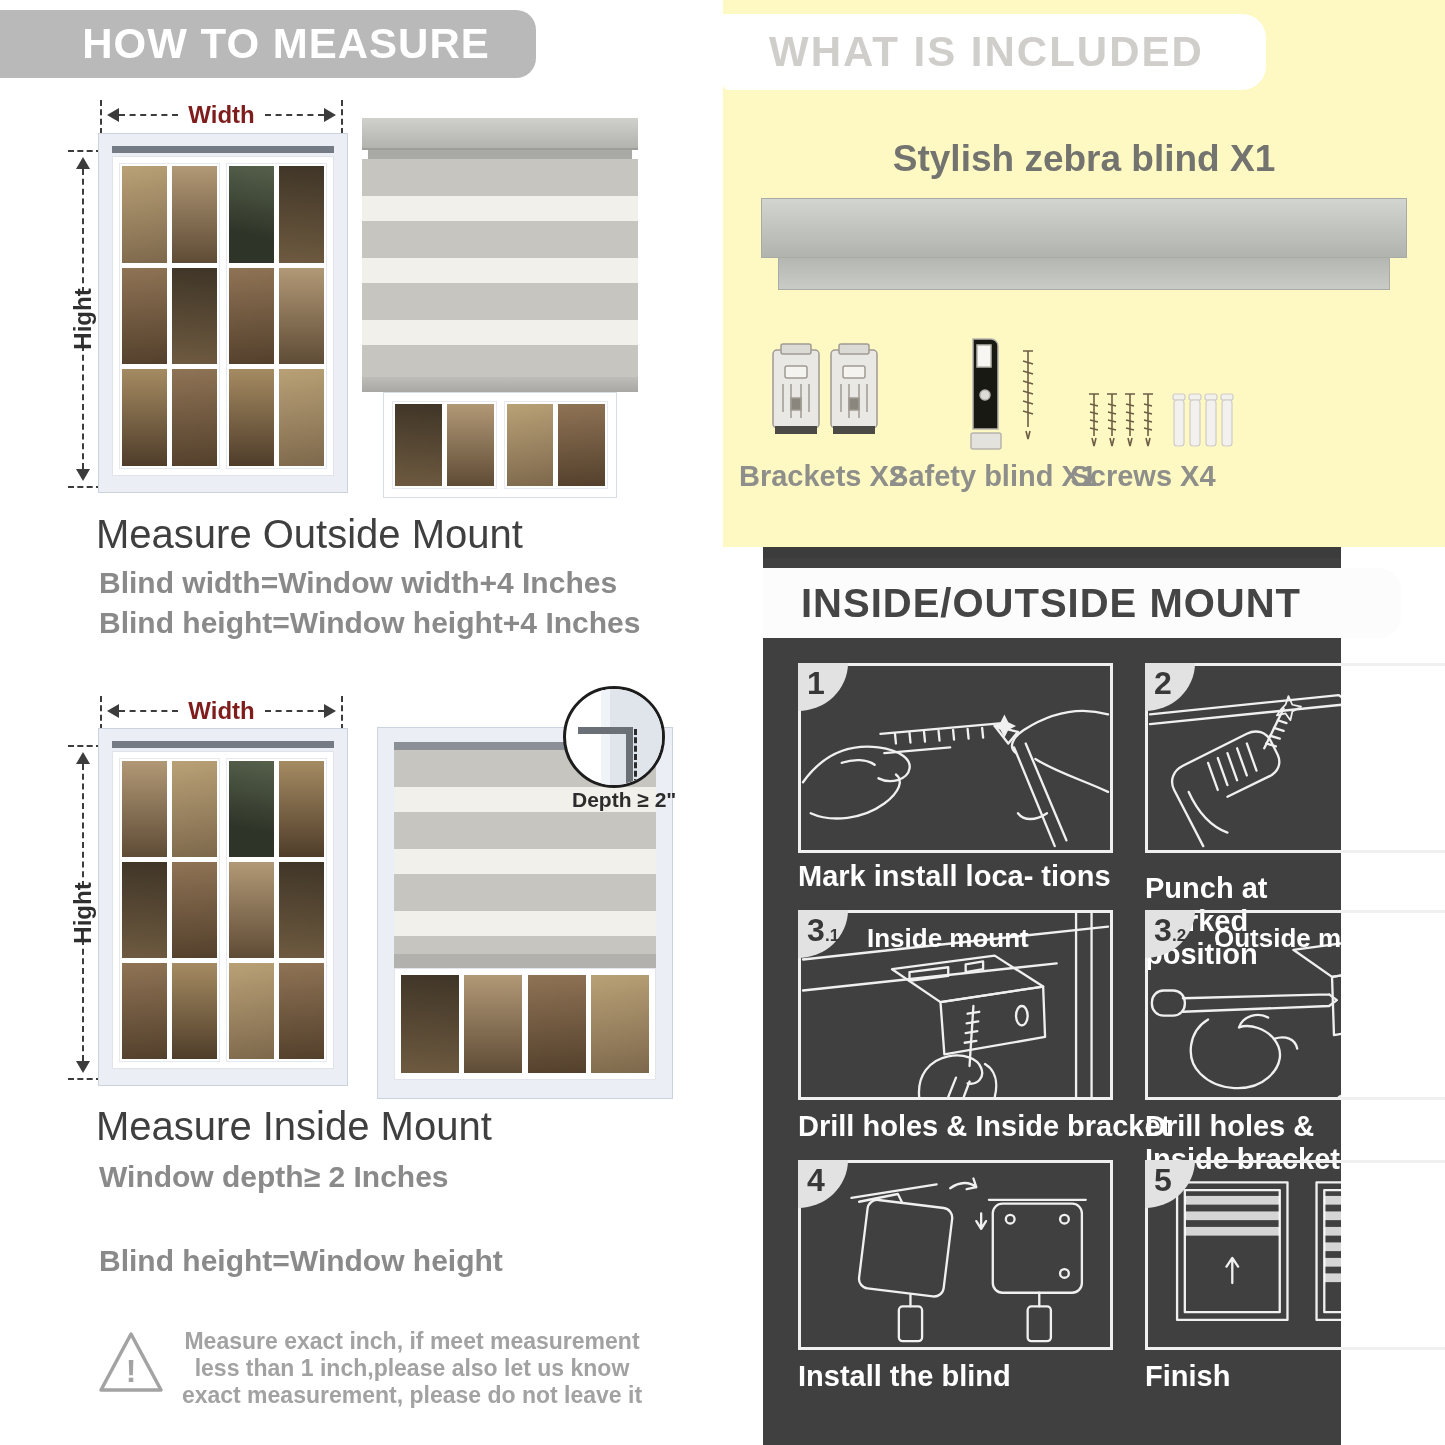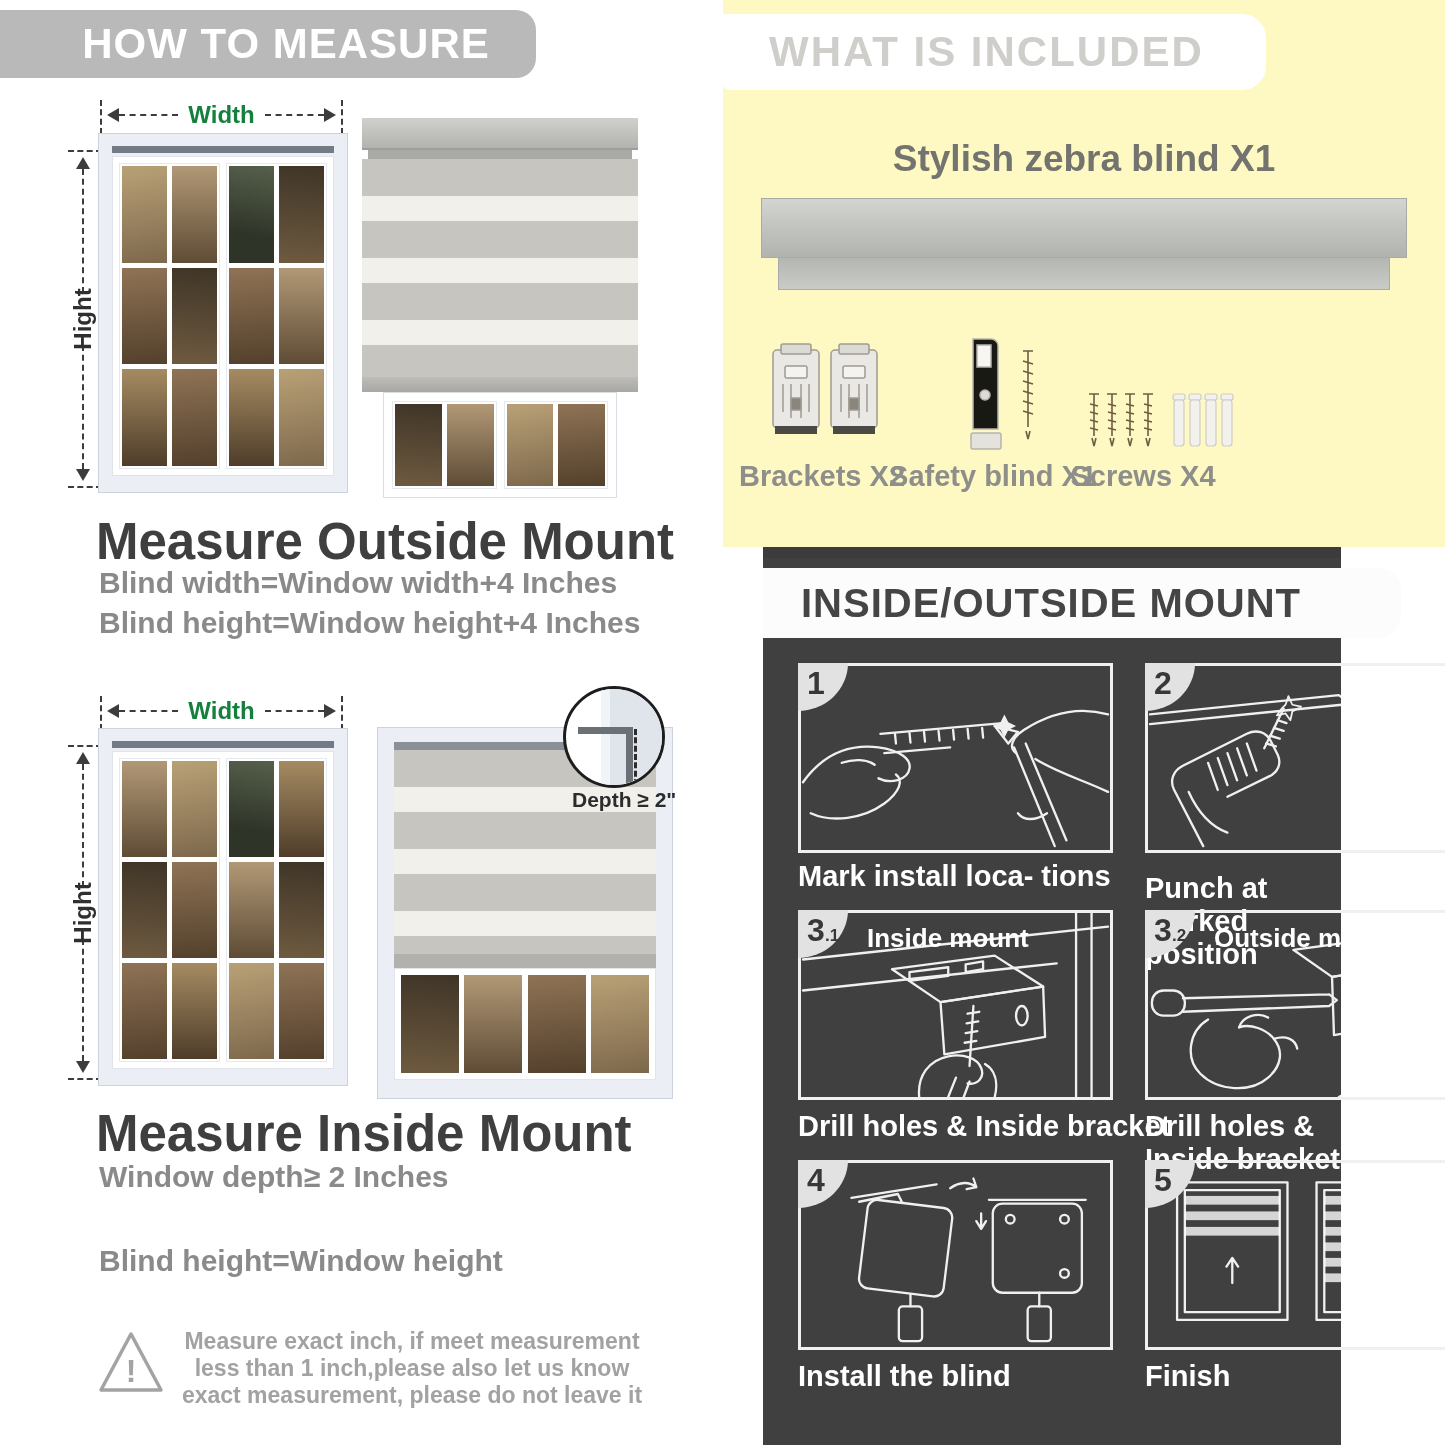--- a/index.html
+++ b/index.html
@@ -24,38 +24,38 @@
   .pane.v3{background:linear-gradient(180deg,#b19876,#5f4c36);}
   .pane.v4{background:linear-gradient(175deg,#8f7355,#53402c);}
   .pane.v5{background:linear-gradient(185deg,#3f3527,#6e5a40);}
   .pane.v6{background:linear-gradient(180deg,#a58b62,#4f3d2a);}
 
   
   .harrow{display:flex;align-items:center;height:18px;}
   .harrow .dash{flex:1;border-top:2px dashed #3c3c3c;}
   .harrow .tri-l{width:0;height:0;border:7px solid transparent;border-right:12px solid #3c3c3c;}
   .harrow .tri-r{width:0;height:0;border:7px solid transparent;border-left:12px solid #3c3c3c;}
-  .harrow .lbl{font-size:24px;font-weight:bold;color:#15803d;padding:0 10px;}
+  .harrow .lbl{font-size:24px;font-weight:bold;color:#7f1d1d;padding:0 10px;}
   .harrow .endtick{position:absolute;top:-6px;height:34px;border-left:2px dashed #3c3c3c;}
   .varrow{display:flex;flex-direction:column;align-items:center;width:18px;}
   .varrow .dash{flex:1;border-left:2px dashed #3c3c3c;}
   .varrow .tri-u{width:0;height:0;border:7px solid transparent;border-bottom:12px solid #3c3c3c;}
   .varrow .tri-d{width:0;height:0;border:7px solid transparent;border-top:12px solid #3c3c3c;}
   .varrow .lbl{font-size:24px;font-weight:bold;color:#2f2f2f;transform:rotate(-90deg);padding:12px 0;white-space:nowrap;}
   .varrow .endtick{position:absolute;left:-6px;width:34px;border-top:2px dashed #3c3c3c;}
 
   
   .zstripes{background:repeating-linear-gradient(180deg,#c6c5bf 0 37px,#f2f0ea 37px 62px);}
   .rail-top{height:30px;background:linear-gradient(#d0d0cc,#b2b2ae);border-bottom:2px solid #9d9d99;}
   .rail-lip{height:9px;width:96%;margin:0 auto;background:#a9a9a5;}
   .rail-bot{height:15px;background:linear-gradient(#bebdb9,#a8a7a3);}
   .peek{background:#fff;border:1px solid #d9dee5;box-sizing:border-box;display:flex;gap:7px;padding:8px;margin:0 auto;}
   .peek .psash{flex:1;display:grid;grid-template-columns:1fr 1fr;gap:5px;border:1px solid #e6e9ee;padding:2px;}
 
-  .h2-dark{font-size:51px;font-weight:bold;color:#3f3f3f;}
+  .h2-dark{font-size:40px;font-weight:normal;color:#3f3f3f;}
   .body-line{font-size:30px;font-weight:bold;color:#8a8a8a;}
 
   
   #depth-circle{left:563px;top:686px;width:96px;height:96px;border:3px solid #1d1d1d;border-radius:50%;
                 background:#fff;overflow:hidden;z-index:6;}
   .dc-frame{position:absolute;right:-8px;top:-10px;width:62%;height:150%;background:#e0e5ec;border-left:9px solid #f0f3f7;}
   .dc-dark{position:absolute;left:12%;top:40%;right:30%;bottom:-12%;border-top:7px solid #6b7077;border-right:7px solid #6b7077;}
   .dc-dash{position:absolute;right:26%;top:42%;bottom:0;border-left:3px dashed #2b2b2b;}
   #depth-label{left:572px;top:788px;font-size:21px;font-weight:bold;color:#2c2c2c;}
 

